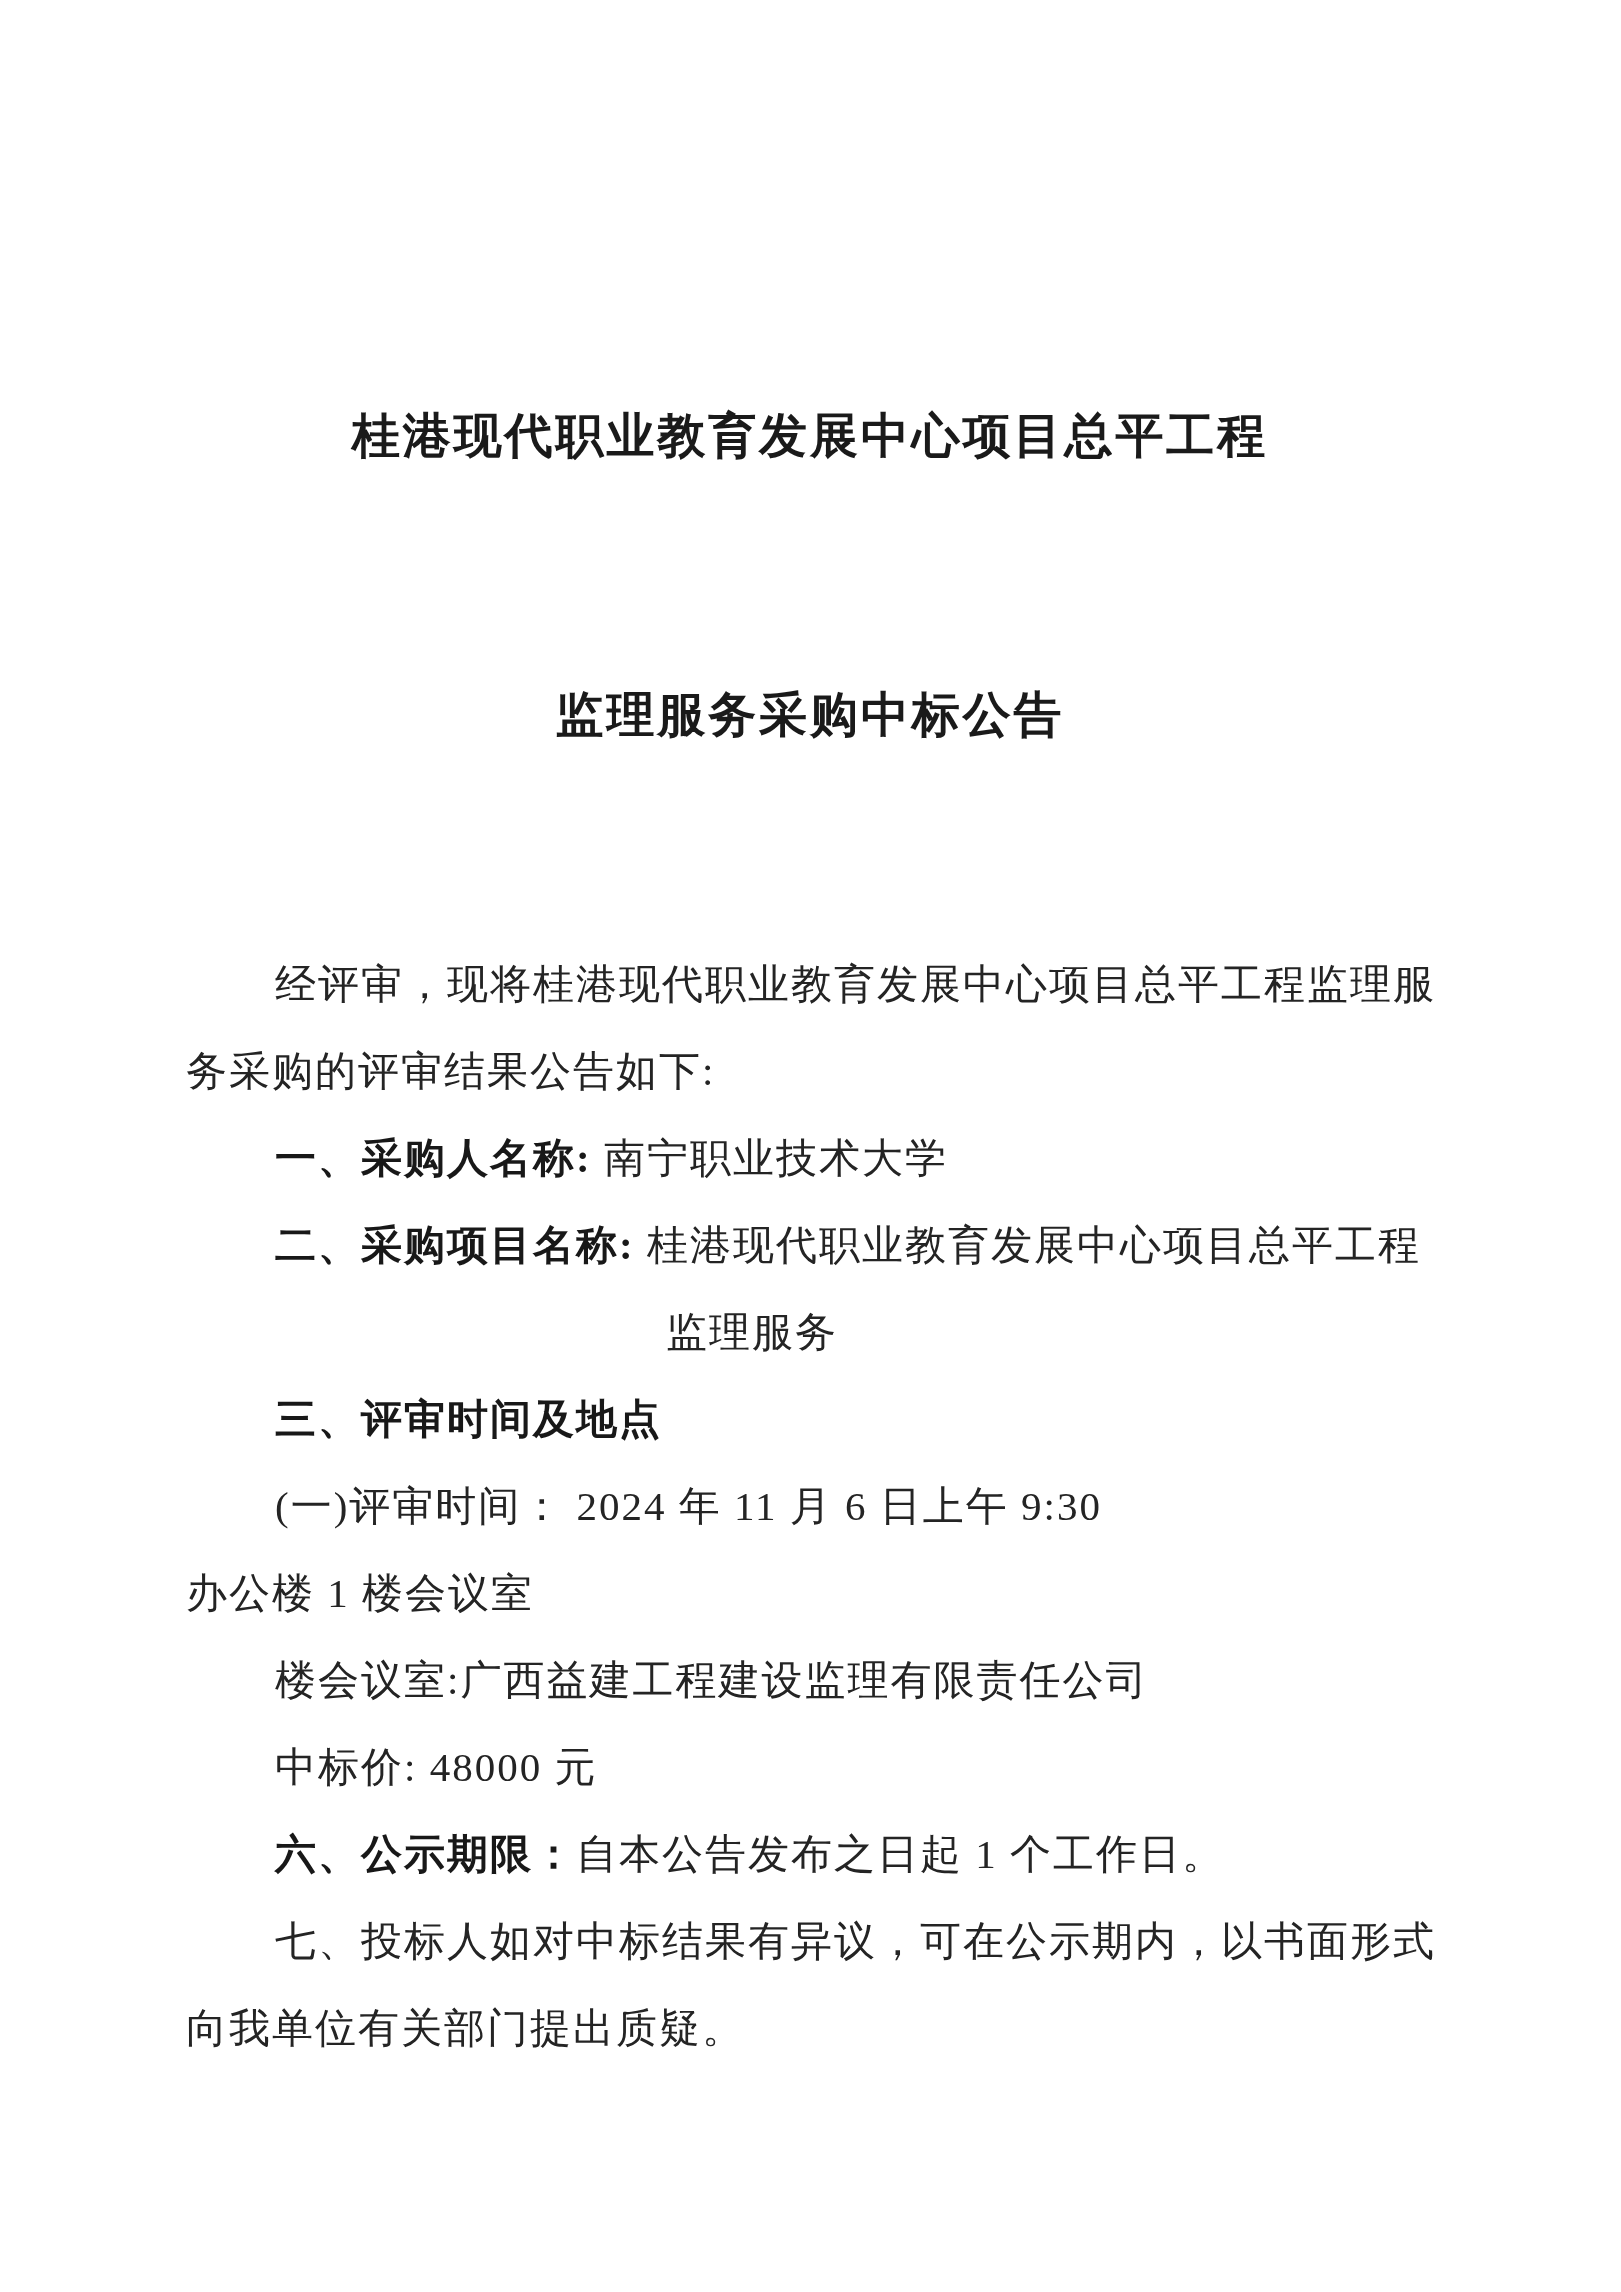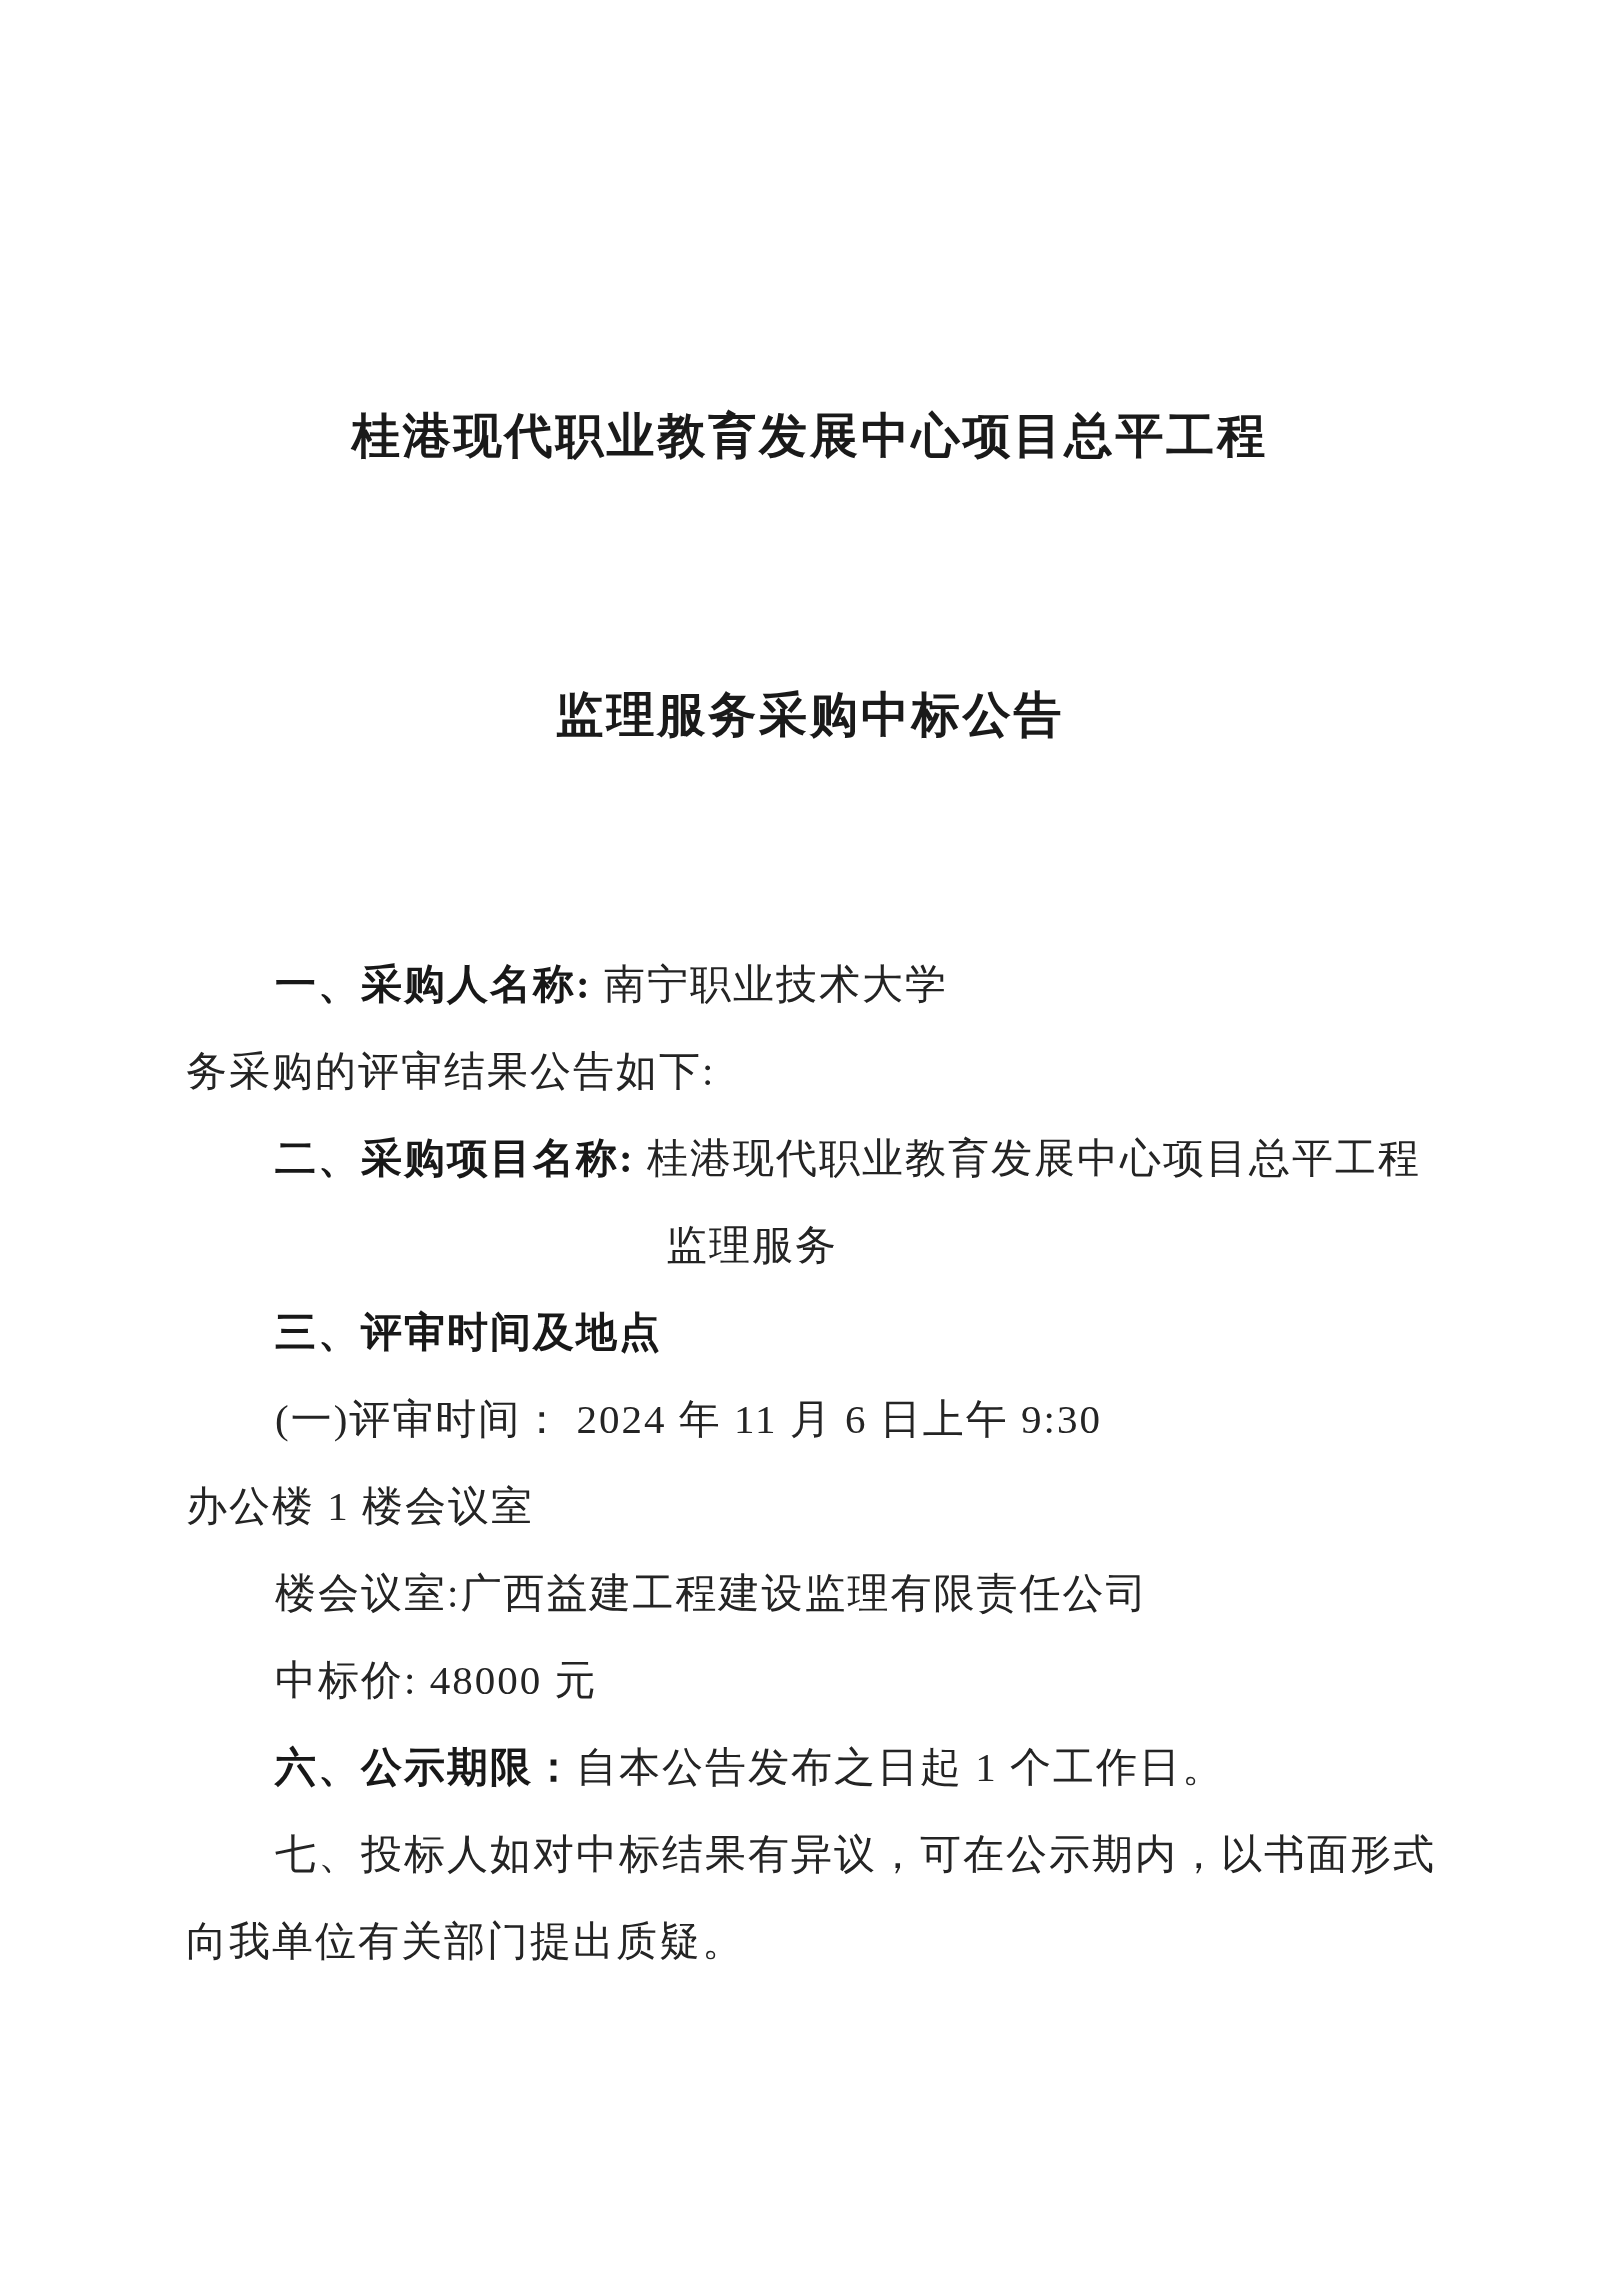--- a/index.html
+++ b/index.html
@@ -51,23 +51,24 @@
 
 <div class="page">
 
   <div class="doc-title">
     <div>桂港现代职业教育发展中心项目总平工程</div>
     <div>监理服务采购中标公告</div>
   </div>
 
   <div class="doc-body">
 
+    <div class="line indent">经评审，现将桂港现代职业教育发展中心项目总平工程监理服</div>
+    <div class="line">务采购的评审结果公告如下:</div>
+
     <div class="line indent"><span class="bl">一、采购人名称:</span><span> 南宁职业技术大学</span></div>
-
-    <div class="line">务采购的评审结果公告如下:</div>
 
     <div class="line indent"><span class="bl">二、采购项目名称:</span><span> 桂港现代职业教育发展中心项目总平工程</span></div>
     <div class="line proj2">监理服务</div>
 
     <div class="line indent bl">三、评审时间及地点</div>
     <div class="line indent">(一)评审时间： 2024 年 11 月 6 日上午 9:30</div>
     <div class="line">办公楼 1 楼会议室</div>
 
     <div class="line indent">楼会议室:广西益建工程建设监理有限责任公司</div>
     <div class="line indent">中标价: 48000 元</div>

